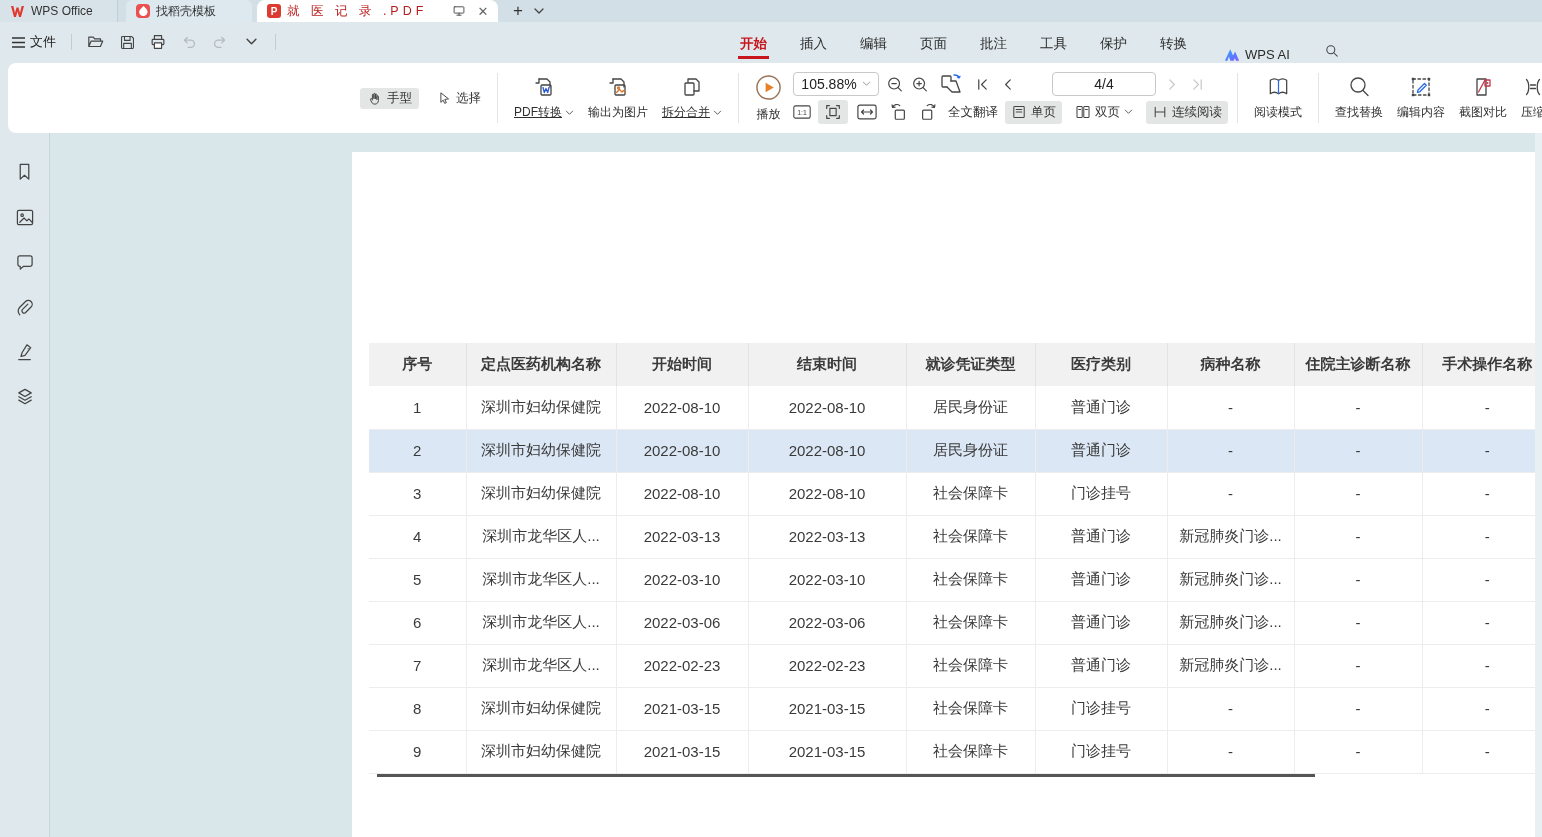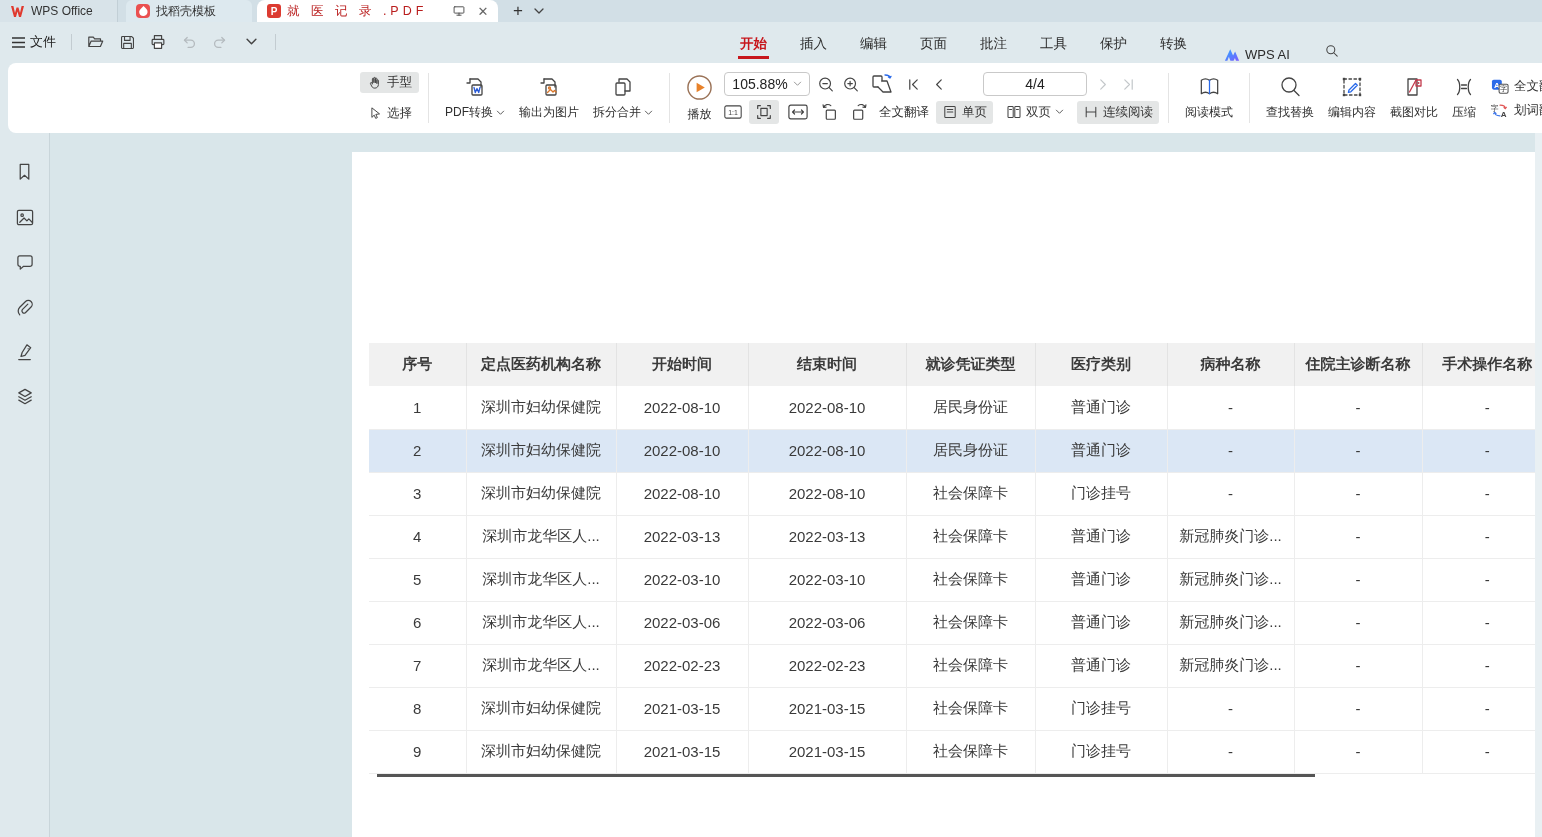--- a/index.html
+++ b/index.html
@@ -31,25 +31,25 @@
   .qbtn { width:22px; height:22px; display:flex; align-items:center; justify-content:center; border-radius:3px; }
   .nav { position:absolute; left:738px; top:0; height:40px; display:flex; align-items:flex-end; gap:29px; font-size:13.5px; color:#2b2b2b; }
   .nav-item { position:relative; padding:9px 2px; cursor:default; }
   .nav-item.active { color:#c7161c; font-weight:bold; }
   .nav-item.active::after { content:""; position:absolute; left:0; right:0; bottom:3px; height:3px; background:#c7161c; }
   .wpsai { display:flex; align-items:center; gap:5px; font-size:13px; margin-left:6px; }
 
   
   .ribbon { position:absolute; left:8px; top:63px; width:1534px; height:70px; background:#fff; border-radius:8px 0 0 8px; display:flex; align-items:center; padding-left:352px; }
   .gdiv { width:1px; height:50px; background:#e4e4e4; margin:0 9px; flex:0 0 auto; }
-  .stack2 { display:flex; flex-direction:column; gap:10px; flex:0 0 auto; }
+  .stack2 { display:flex; flex-direction:row; gap:10px; flex:0 0 auto; }
   .srow { display:flex; align-items:center; gap:5px; font-size:12.5px; padding:2px 7px; border-radius:3px; white-space:nowrap; }
   .srow.active { background:#e4e6e6; }
   .bigbtn { display:flex; flex-direction:column; align-items:center; gap:5px; font-size:12px; color:#2f2f2f; padding:2px 7px; flex:0 0 auto; white-space:nowrap; }
-  .bigbtn .cap { display:flex; align-items:center; gap:2px; }
+  .bigbtn .cap { display:flex; align-items:center; gap:2px;text-decoration:underline; }
   .viewcol { display:flex; flex-direction:column; gap:4px; flex:0 0 auto; margin-left:4px; }
   .vrow { display:flex; align-items:center; gap:7px; font-size:12.5px; white-space:nowrap; }
   .boxfield { border:1px solid #c9c9c9; border-radius:4px; height:24px; display:flex; align-items:center; justify-content:center; gap:5px; font-size:14px; color:#222; background:#fff; }
   .zoombox { width:86px; }
   .pagebox { width:104px;margin-left:29px; }
   .tgl { display:flex; align-items:center; gap:4px; padding:3px 6px; border-radius:3px; }
   .tgl.active { background:#e4e6e6; }
   .navarrow { display:flex; align-items:center; justify-content:center; width:18px; height:20px; }
   .chev { margin-left:1px; }
   .tr-stack { display:flex; flex-direction:column; gap:7px; font-size:12.5px; margin-left:8px; flex:0 0 auto; }

